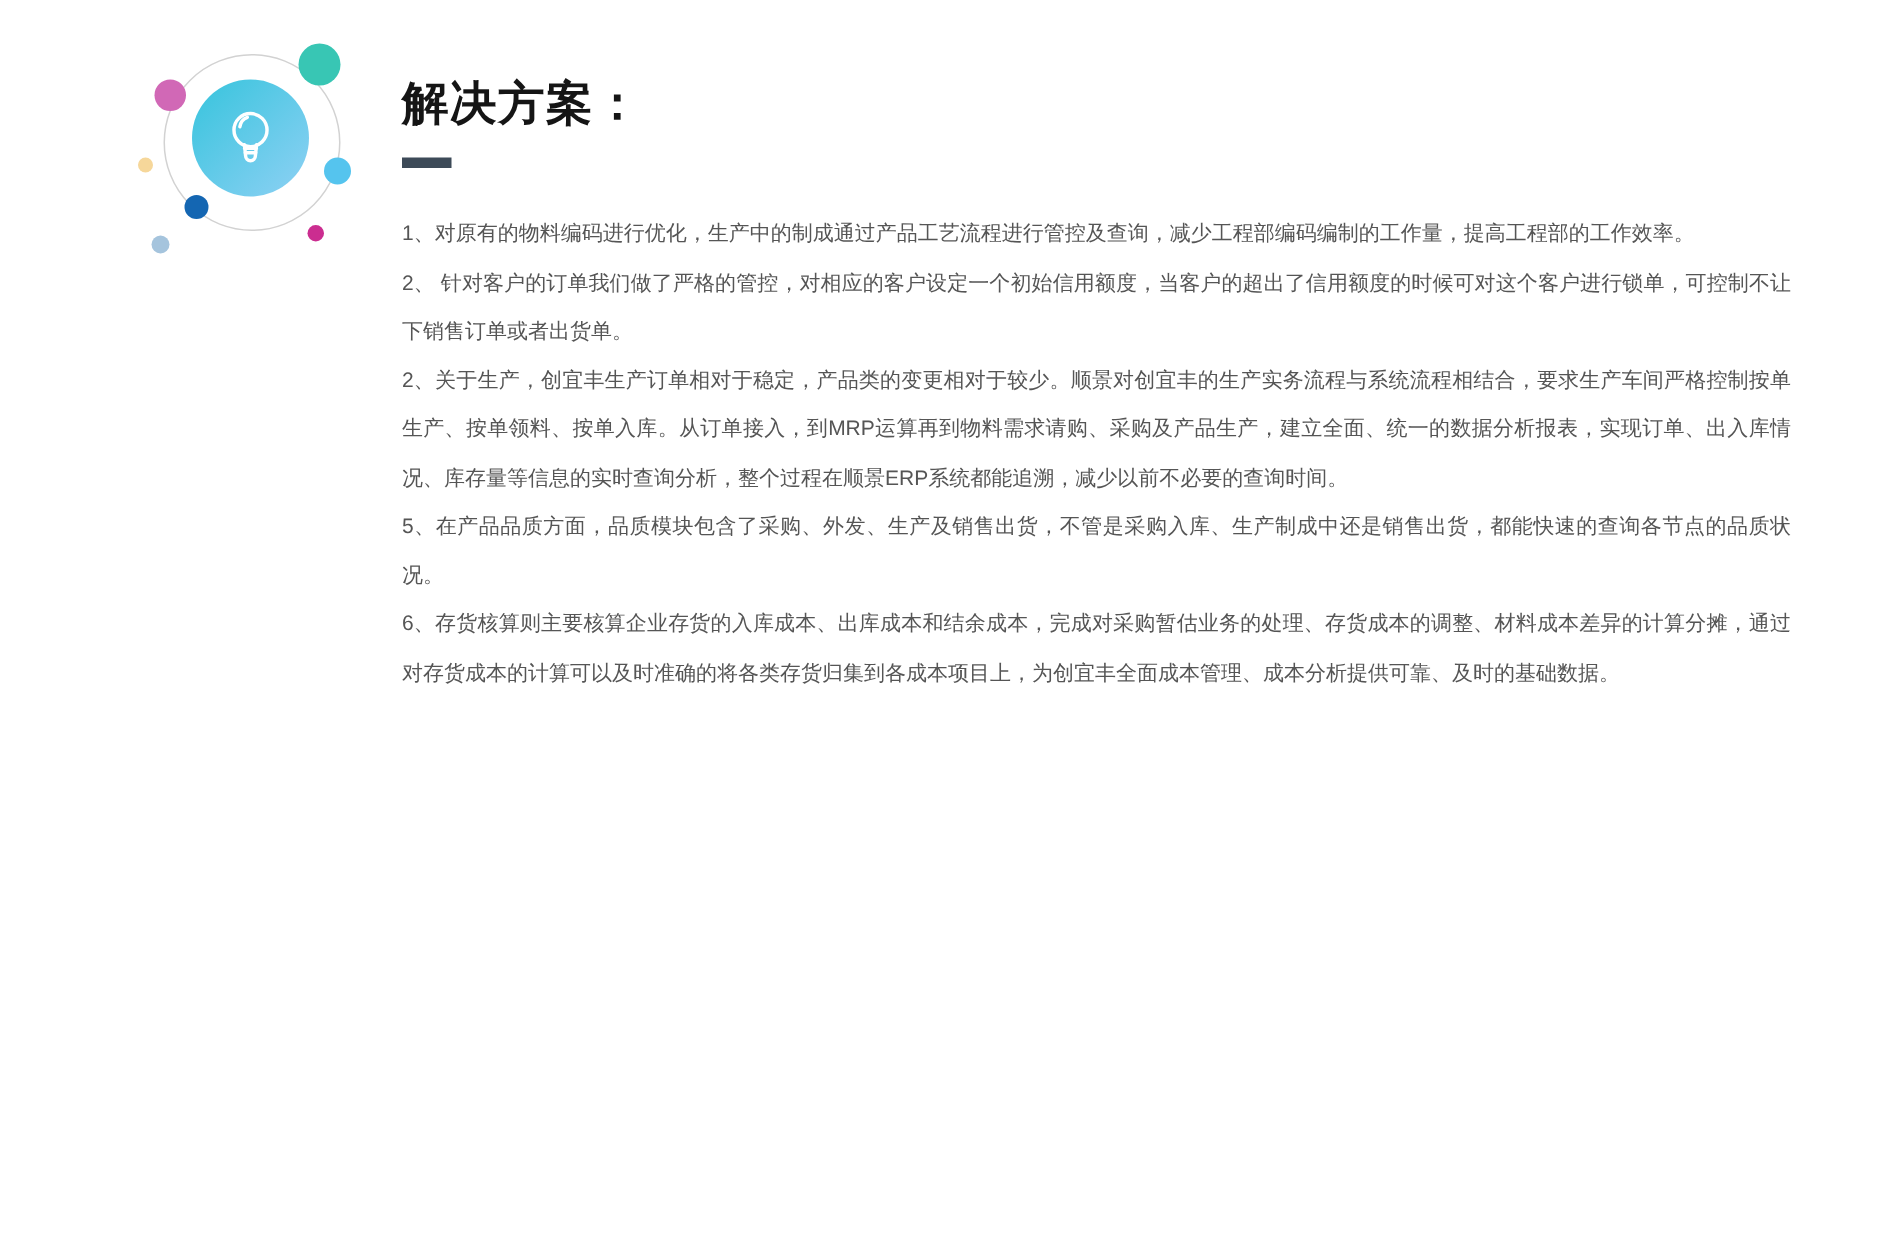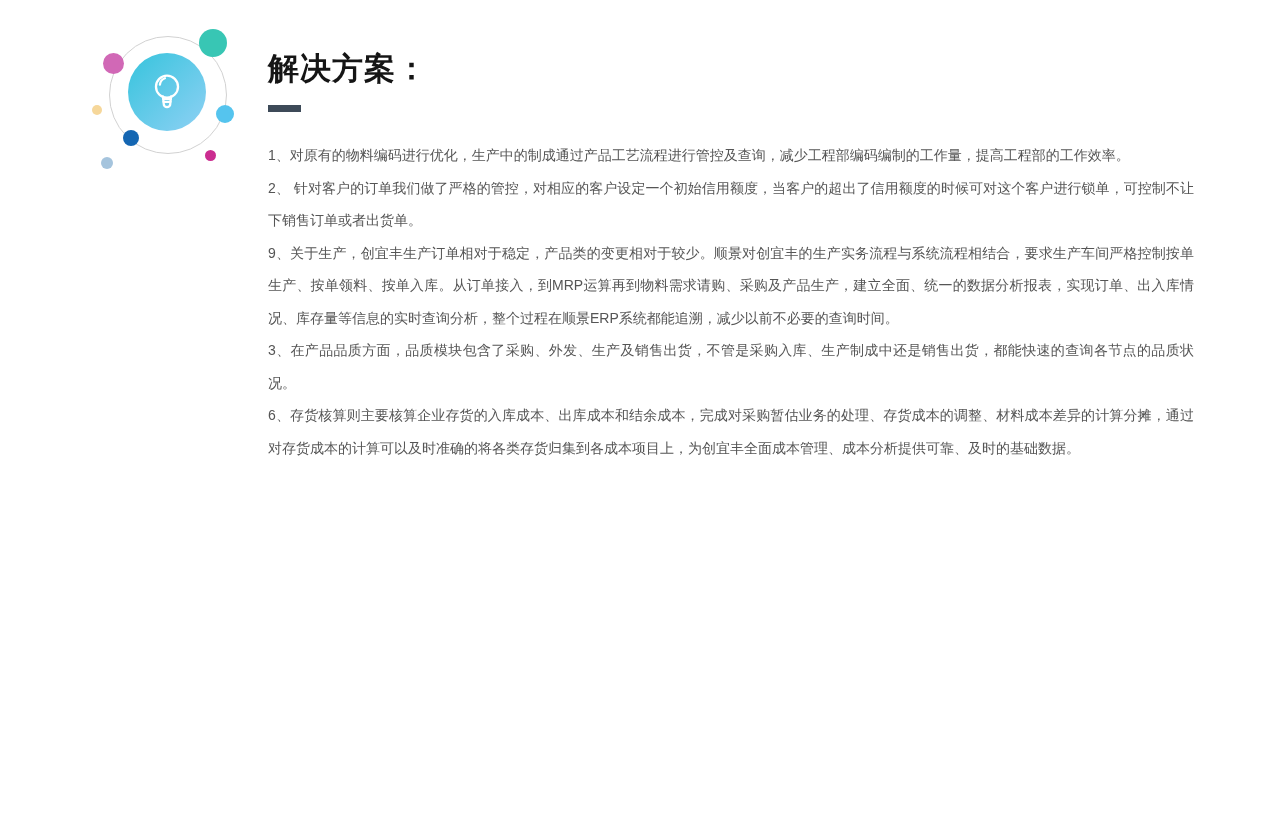--- a/index.html
+++ b/index.html
@@ -84,19 +84,19 @@
     <div class="dot dot-magenta"></div>
     <div class="dot dot-paleblue"></div>
   </div>
 
   <div class="content">
     <h1 class="heading">解决方案：</h1>
     <div class="heading-underline"></div>
     <div class="paragraphs">
       <p>1、对原有的物料编码进行优化，生产中的制成通过产品工艺流程进行管控及查询，减少工程部编码编制的工作量，提高工程部的工作效率。</p>
       <p>2、 针对客户的订单我们做了严格的管控，对相应的客户设定一个初始信用额度，当客户的超出了信用额度的时候可对这个客户进行锁单，可控制不让下销售订单或者出货单。</p>
-      <p>9、关于生产，创宜丰生产订单相对于稳定，产品类的变更相对于较少。顺景对创宜丰的生产实务流程与系统流程相结合，要求生产车间严格控制按单生产、按单领料、按单入库。从订单接入，到MRP运算再到物料需求请购、采购及产品生产，建立全面、统一的数据分析报表，实现订单、出入库情况、库存量等信息的实时查询分析，整个过程在顺景ERP系统都能追溯，减少以前不必要的查询时间。</p>
-      <p>3、在产品品质方面，品质模块包含了采购、外发、生产及销售出货，不管是采购入库、生产制成中还是销售出货，都能快速的查询各节点的品质状况。</p>
+      <p>2、关于生产，创宜丰生产订单相对于稳定，产品类的变更相对于较少。顺景对创宜丰的生产实务流程与系统流程相结合，要求生产车间严格控制按单生产、按单领料、按单入库。从订单接入，到MRP运算再到物料需求请购、采购及产品生产，建立全面、统一的数据分析报表，实现订单、出入库情况、库存量等信息的实时查询分析，整个过程在顺景ERP系统都能追溯，减少以前不必要的查询时间。</p>
+      <p>5、在产品品质方面，品质模块包含了采购、外发、生产及销售出货，不管是采购入库、生产制成中还是销售出货，都能快速的查询各节点的品质状况。</p>
       <p>6、存货核算则主要核算企业存货的入库成本、出库成本和结余成本，完成对采购暂估业务的处理、存货成本的调整、材料成本差异的计算分摊，通过对存货成本的计算可以及时准确的将各类存货归集到各成本项目上，为创宜丰全面成本管理、成本分析提供可靠、及时的基础数据。</p>
     </div>
   </div>
 
 </div>
 
 </body></html>

